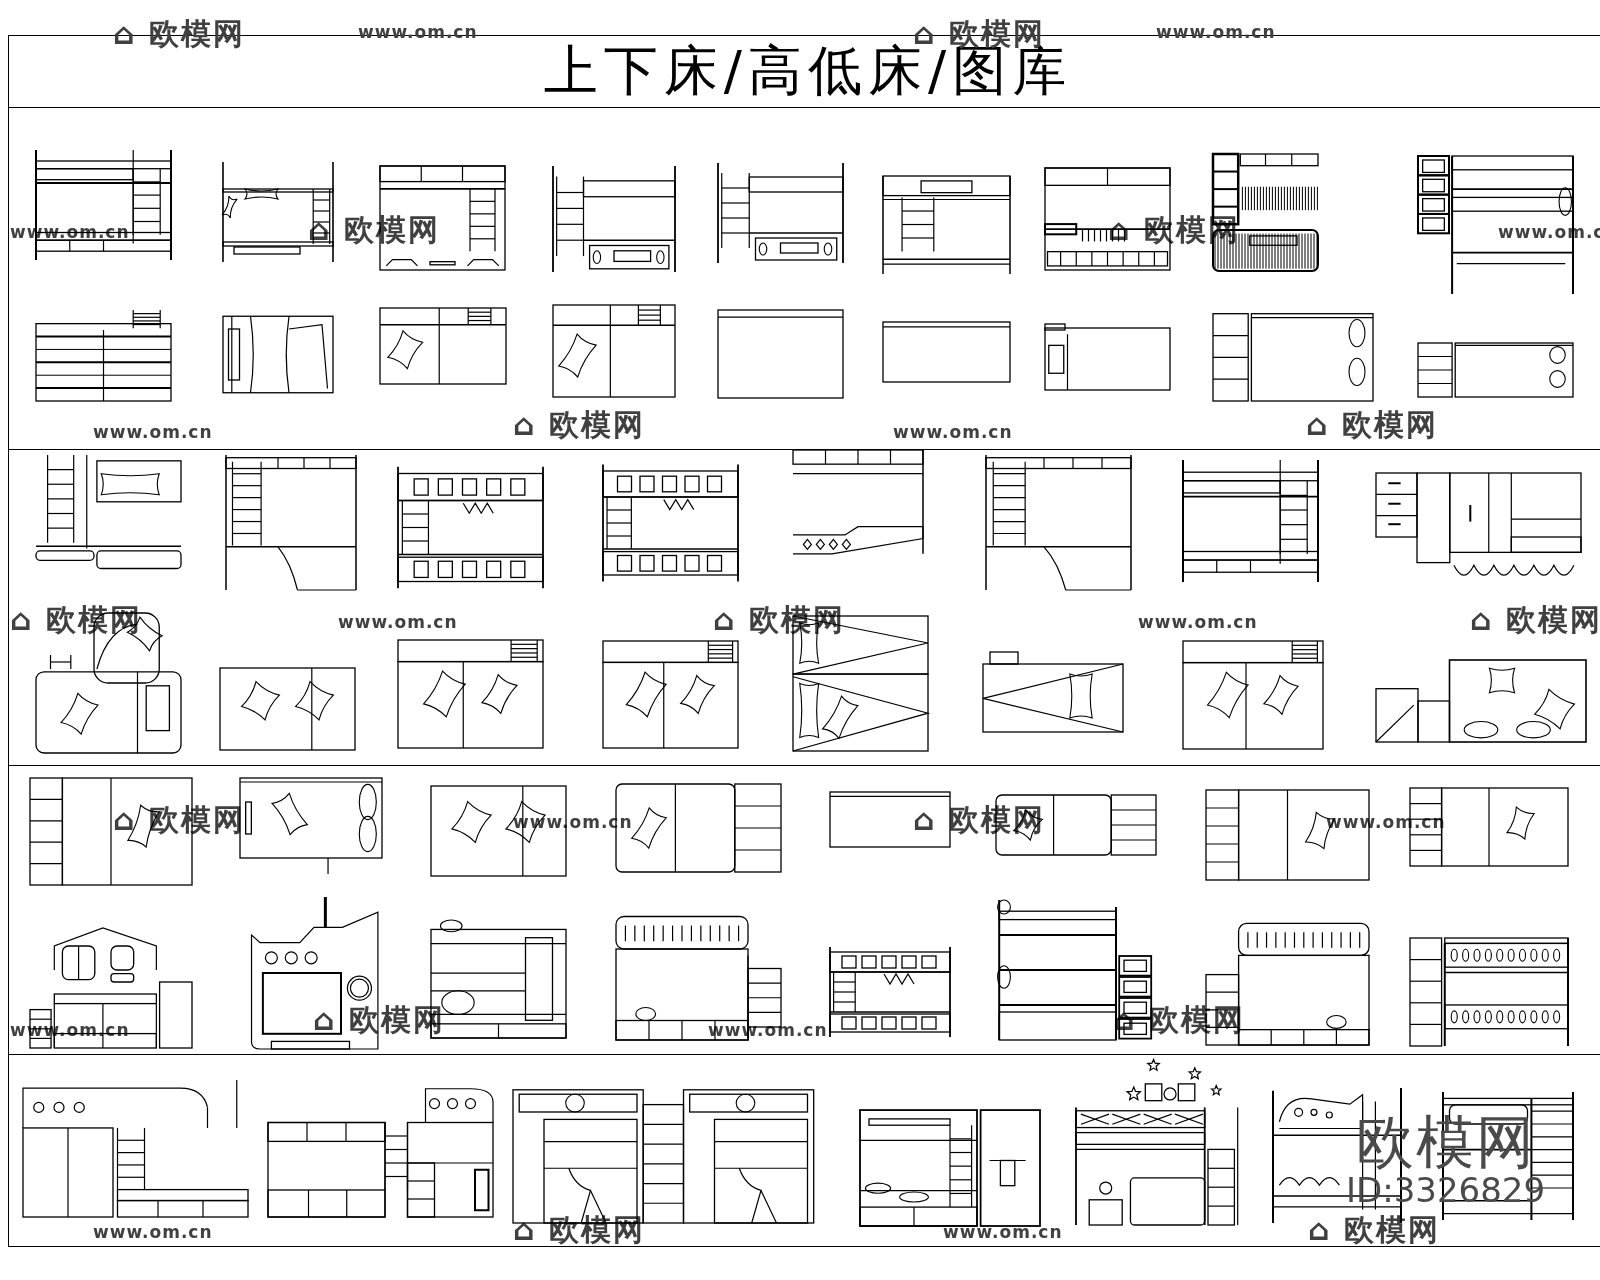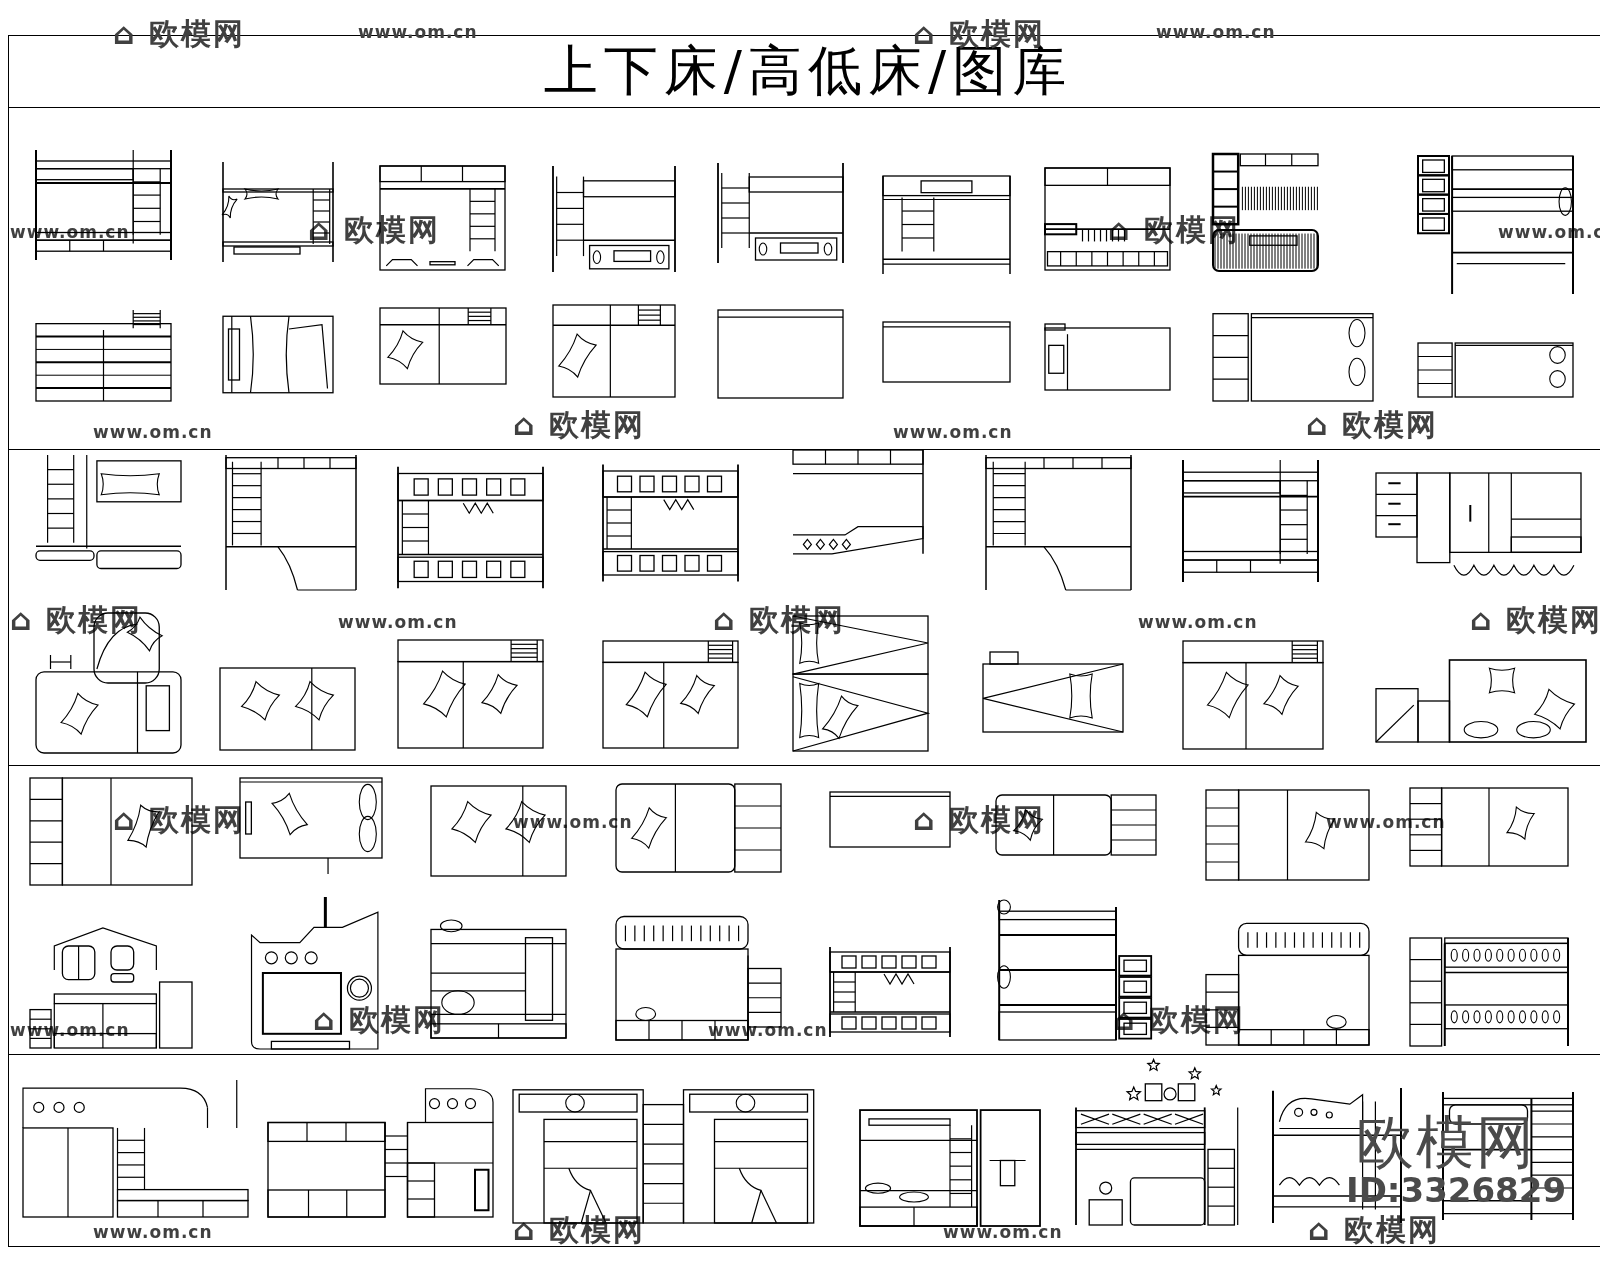--- a/index.html
+++ b/index.html
@@ -7,21 +7,21 @@
   #sheet{position:absolute;left:8px;top:0;width:1600px;height:995px;}
   .title-bar{position:absolute;left:0;top:35px;width:1599px;height:73px;border:1.5px solid #000;box-sizing:border-box;}
   .title-text{position:absolute;top:36px;left:0;width:1600px;text-align:center;font-family:"DejaVu Sans",sans-serif;font-size:54px;line-height:70px;color:#000;letter-spacing:6px;font-weight:normal;}
   .section{position:absolute;left:0;width:1599px;border-left:1.5px solid #000;border-right:1.5px solid #000;border-bottom:1.5px solid #000;box-sizing:border-box;}
   svg.drawings{position:absolute;left:0;top:0;}
   .wm{position:absolute;color:#404040;font-family:"DejaVu Sans",sans-serif;pointer-events:none;}
   .wm-logo{font-size:30px;font-weight:bold;letter-spacing:2px;}
   .wm-url{font-size:17px;font-weight:bold;letter-spacing:1px;}
   .stamp{position:absolute;left:1348px;top:1112px;color:#555;font-family:"DejaVu Sans",sans-serif;pointer-events:none;}
   .stamp .big{font-size:58px;line-height:60px;letter-spacing:2px;color:#4a4a4a;}
-  .stamp .id{font-size:34px;line-height:36px;color:#4a4a4a;margin-left:-10px;font-weight:bold;}
+  .stamp .id{font-size:34px;line-height:36px;color:#4a4a4a;margin-left:-10px;}
 </style>
 </head>
 <body>
 
 <div id="sheet">
   <div class="title-bar"></div>
   <div class="title-text">上下床/高低床/图库</div>
 
   <div id="sections">
       <div class="section" style="top: 107px; height: 343px;"></div>

